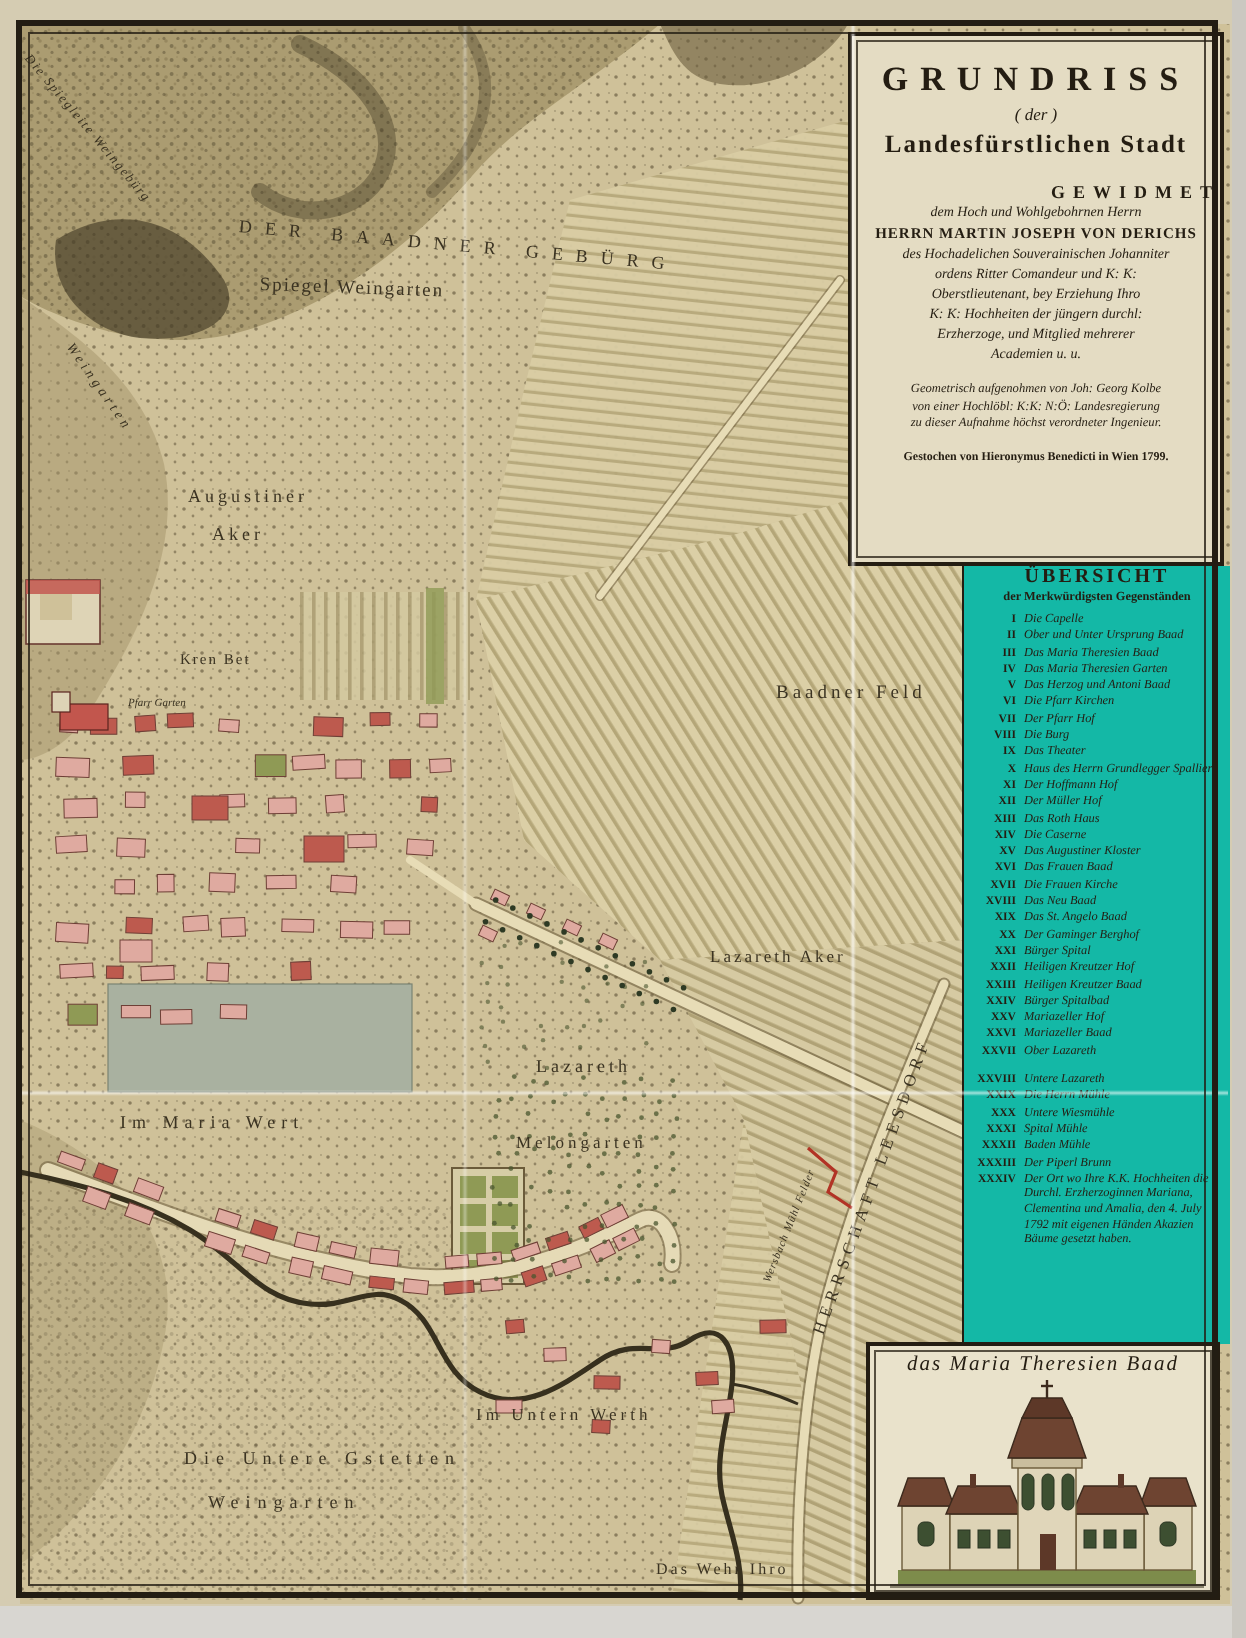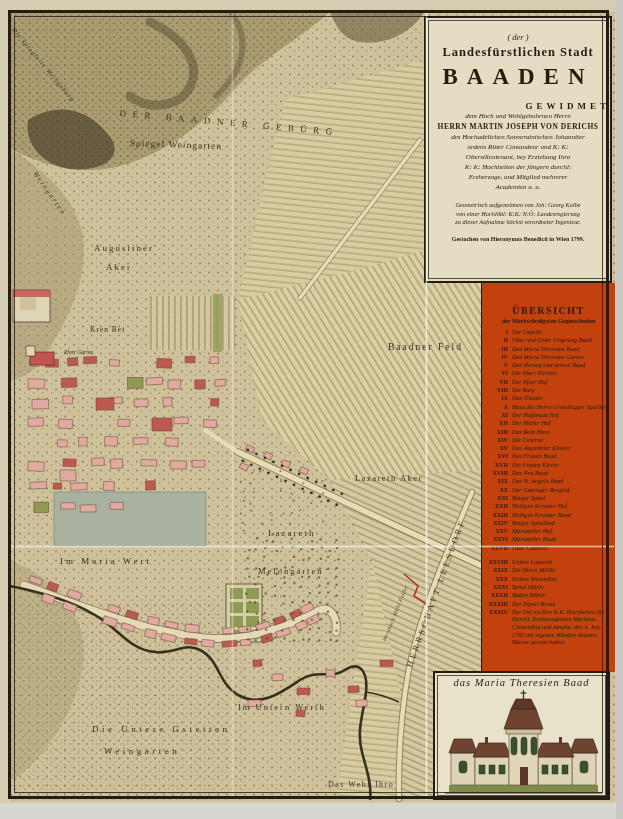--- a/index.html
+++ b/index.html
@@ -18,22 +18,22 @@
   .c-t1{font-size:17px;font-weight:bold;letter-spacing:6px;}
   .c-t2{font-size:8.5px;font-style:italic;margin-top:2px;}
   .c-t3{font-size:12.5px;font-weight:bold;letter-spacing:1px;margin-top:3px;}
   .c-t4{font-size:23px;font-weight:bold;letter-spacing:9px;margin-top:4px;}
   .c-gew{font-size:9px;font-weight:bold;letter-spacing:4px;margin-top:11px;text-align:right;}
   .ded-line{font-size:7px;font-style:italic;line-height:10px;}
   .ded-strong{font-size:7.5px;font-style:normal;font-weight:bold;letter-spacing:0.5px;line-height:11px;}
   #surveyor{margin-top:9px;}
   .sur-line{font-size:6.3px;font-style:italic;line-height:8.6px;}
   .eng-line{font-size:6px;font-weight:bold;margin-top:9px;}
-  #legend-panel{position:absolute;left:481px;top:283px;width:134px;height:389px;background:#c2410c;
-    border-left:1.5px solid #241d12;box-sizing:border-box;padding-top:22px;}
+  #legend-panel{position:absolute;left:481px;top:283px;width:134px;height:389px;background:#14b8a6;
+    border-left:1.5px solid #241d12;box-sizing:border-box;padding-top:0;}
   .leg-title{font-size:10px;font-weight:bold;letter-spacing:1.5px;text-align:center;}
   .leg-sub{font-size:6.2px;font-weight:bold;text-align:center;margin-top:1px;}
   #legend-list{margin-top:4px;padding:0 4px 0 2px;}
   .leg-row{display:flex;align-items:baseline;line-height:8.3px;}
   .leg-num{flex:0 0 24px;text-align:right;font-size:5.8px;font-weight:bold;}
   .leg-txt{flex:1;padding-left:4px;font-size:6.2px;font-style:italic;line-height:7.6px;}
   .leg-gap{margin-top:6px;}
   #vignette{left:433px;top:671px;width:177px;height:129px;background:#e9e2cb;}
   #vig-caption{position:absolute;top:4px;left:0;width:100%;text-align:center;
     font-size:10.5px;font-style:italic;letter-spacing:1px;}
@@ -432,23 +432,23 @@
       <span class="mlabel" style="left: 381px; top: 640px; font-size: 5.5px; letter-spacing: 0.5px; font-style: italic; transform: rotate(-68deg);">Wersbach Mühl Felder</span>
       <span class="mlabel" style="left: 238px; top: 702px; font-size: 8.5px; letter-spacing: 2px;">Im Untern Werth</span>
       <span class="mlabel" style="left: 92px; top: 724px; font-size: 9px; letter-spacing: 3.5px;">Die Untere Gstetten</span>
       <span class="mlabel" style="left: 104px; top: 746px; font-size: 9px; letter-spacing: 3.5px;">Weingarten</span>
       <span class="mlabel" style="left: 328px; top: 780px; font-size: 8px; letter-spacing: 1.5px;">Das Wehr Ihro</span>
     </div>
 
   <div id="cartouche" class="engraved-box">
     <div class="box-inner"></div>
     <div class="pad">
+      <div class="c-t1">GRUNDRISS</div>
       <div class="c-t2">( der )</div>
       <div class="c-t3">Landesfürstlichen Stadt</div>
-      <div class="c-t4">BAADEN</div>
       <div class="c-gew">GEWIDMET</div>
       <div id="dedication">
           <div class="ded-line">dem Hoch und Wohlgebohrnen Herrn</div>
           <div class="ded-strong">HERRN MARTIN JOSEPH VON DERICHS</div>
           <div class="ded-line">des Hochadelichen Souverainischen Johanniter</div>
           <div class="ded-line">ordens Ritter Comandeur und K: K:</div>
           <div class="ded-line">Oberstlieutenant, bey Erziehung Ihro</div>
           <div class="ded-line">K: K: Hochheiten der jüngern durchl:</div>
           <div class="ded-line">Erzherzoge, und Mitglied mehrerer</div>
           <div class="ded-line">Academien u. u.</div>

